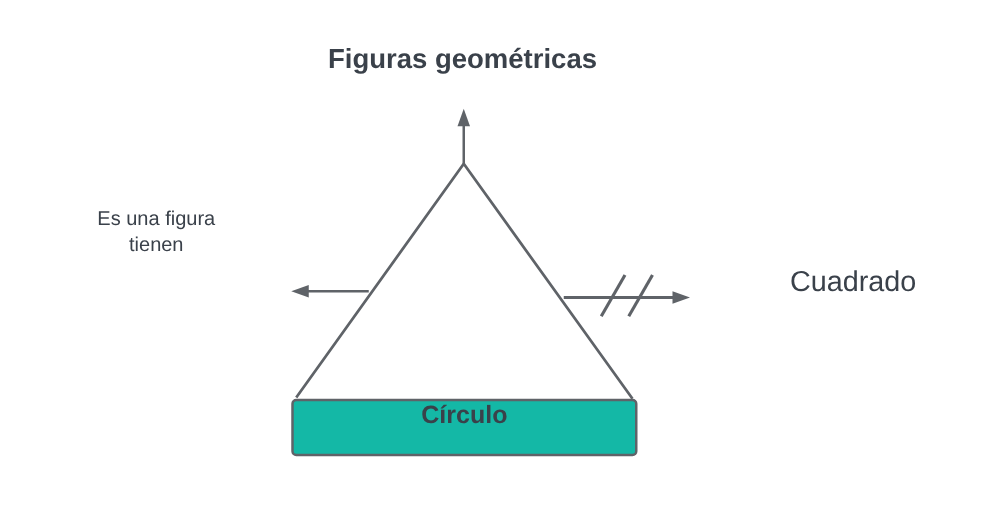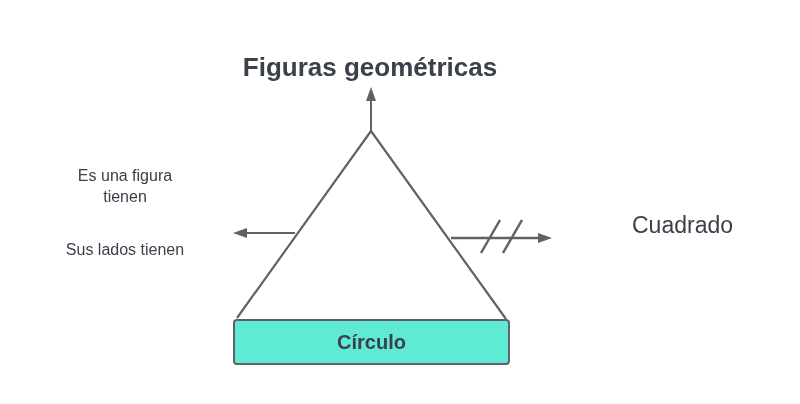--- a/index.html
+++ b/index.html
@@ -21,42 +21,42 @@
       width: 800px; height: 404px;
     }
     .txt {
       position: absolute;
       text-align: center;
       font-family: "Liberation Sans", sans-serif;
       color: #3a414a;
       line-height: 1.3;
     }
     .title {
-      left: 220px; top: 51px; width: 300px;
-      font-size: 26px; font-weight: bold;
+      left: 220px; top: 33px; width: 300px;
+      font-size: 22px; font-weight: bold;
     }
     .left-note {
       left: 20px; width: 210px;
       font-size: 16px;
     }
     .left-note.n1 { top: 166px; }
     .left-note.n2 { top: 240px; }
     .right-note {
       left: 600px; top: 211px; width: 165px;
       font-size: 23px;
     }
     .base-box {
       position: absolute;
       left: 233px; top: 319px;
       width: 273px; height: 42px;
       border: 2px solid #5f6368;
       border-radius: 4px;
-      background: #5eead4;
+      background: #14b8a6;
       display: flex;
-      align-items: center;
+      align-items: flex-start;
       justify-content: center;
       font-size: 20px;
       font-weight: bold;
       color: #3a414a;
     }
   </style>
 </head>
 <body>
 
 <svg class="canvas" width="800" height="404" viewBox="0 0 800 404" xmlns="http://www.w3.org/2000/svg">
@@ -82,21 +82,20 @@
 </svg>
 
 <div class="txt title">Figuras geométricas</div>
 
 <div class="txt left-note n1">
   <div>Es una figura</div>
   <div>tienen</div>
 </div>
 
 <div class="txt left-note n2">
-  <div>Sus lados tienen</div>
 </div>
 
 <div class="txt right-note">
   <div>Cuadrado</div>
 </div>
 
 <div class="base-box">
   <span>Círculo</span>
 </div>
 

